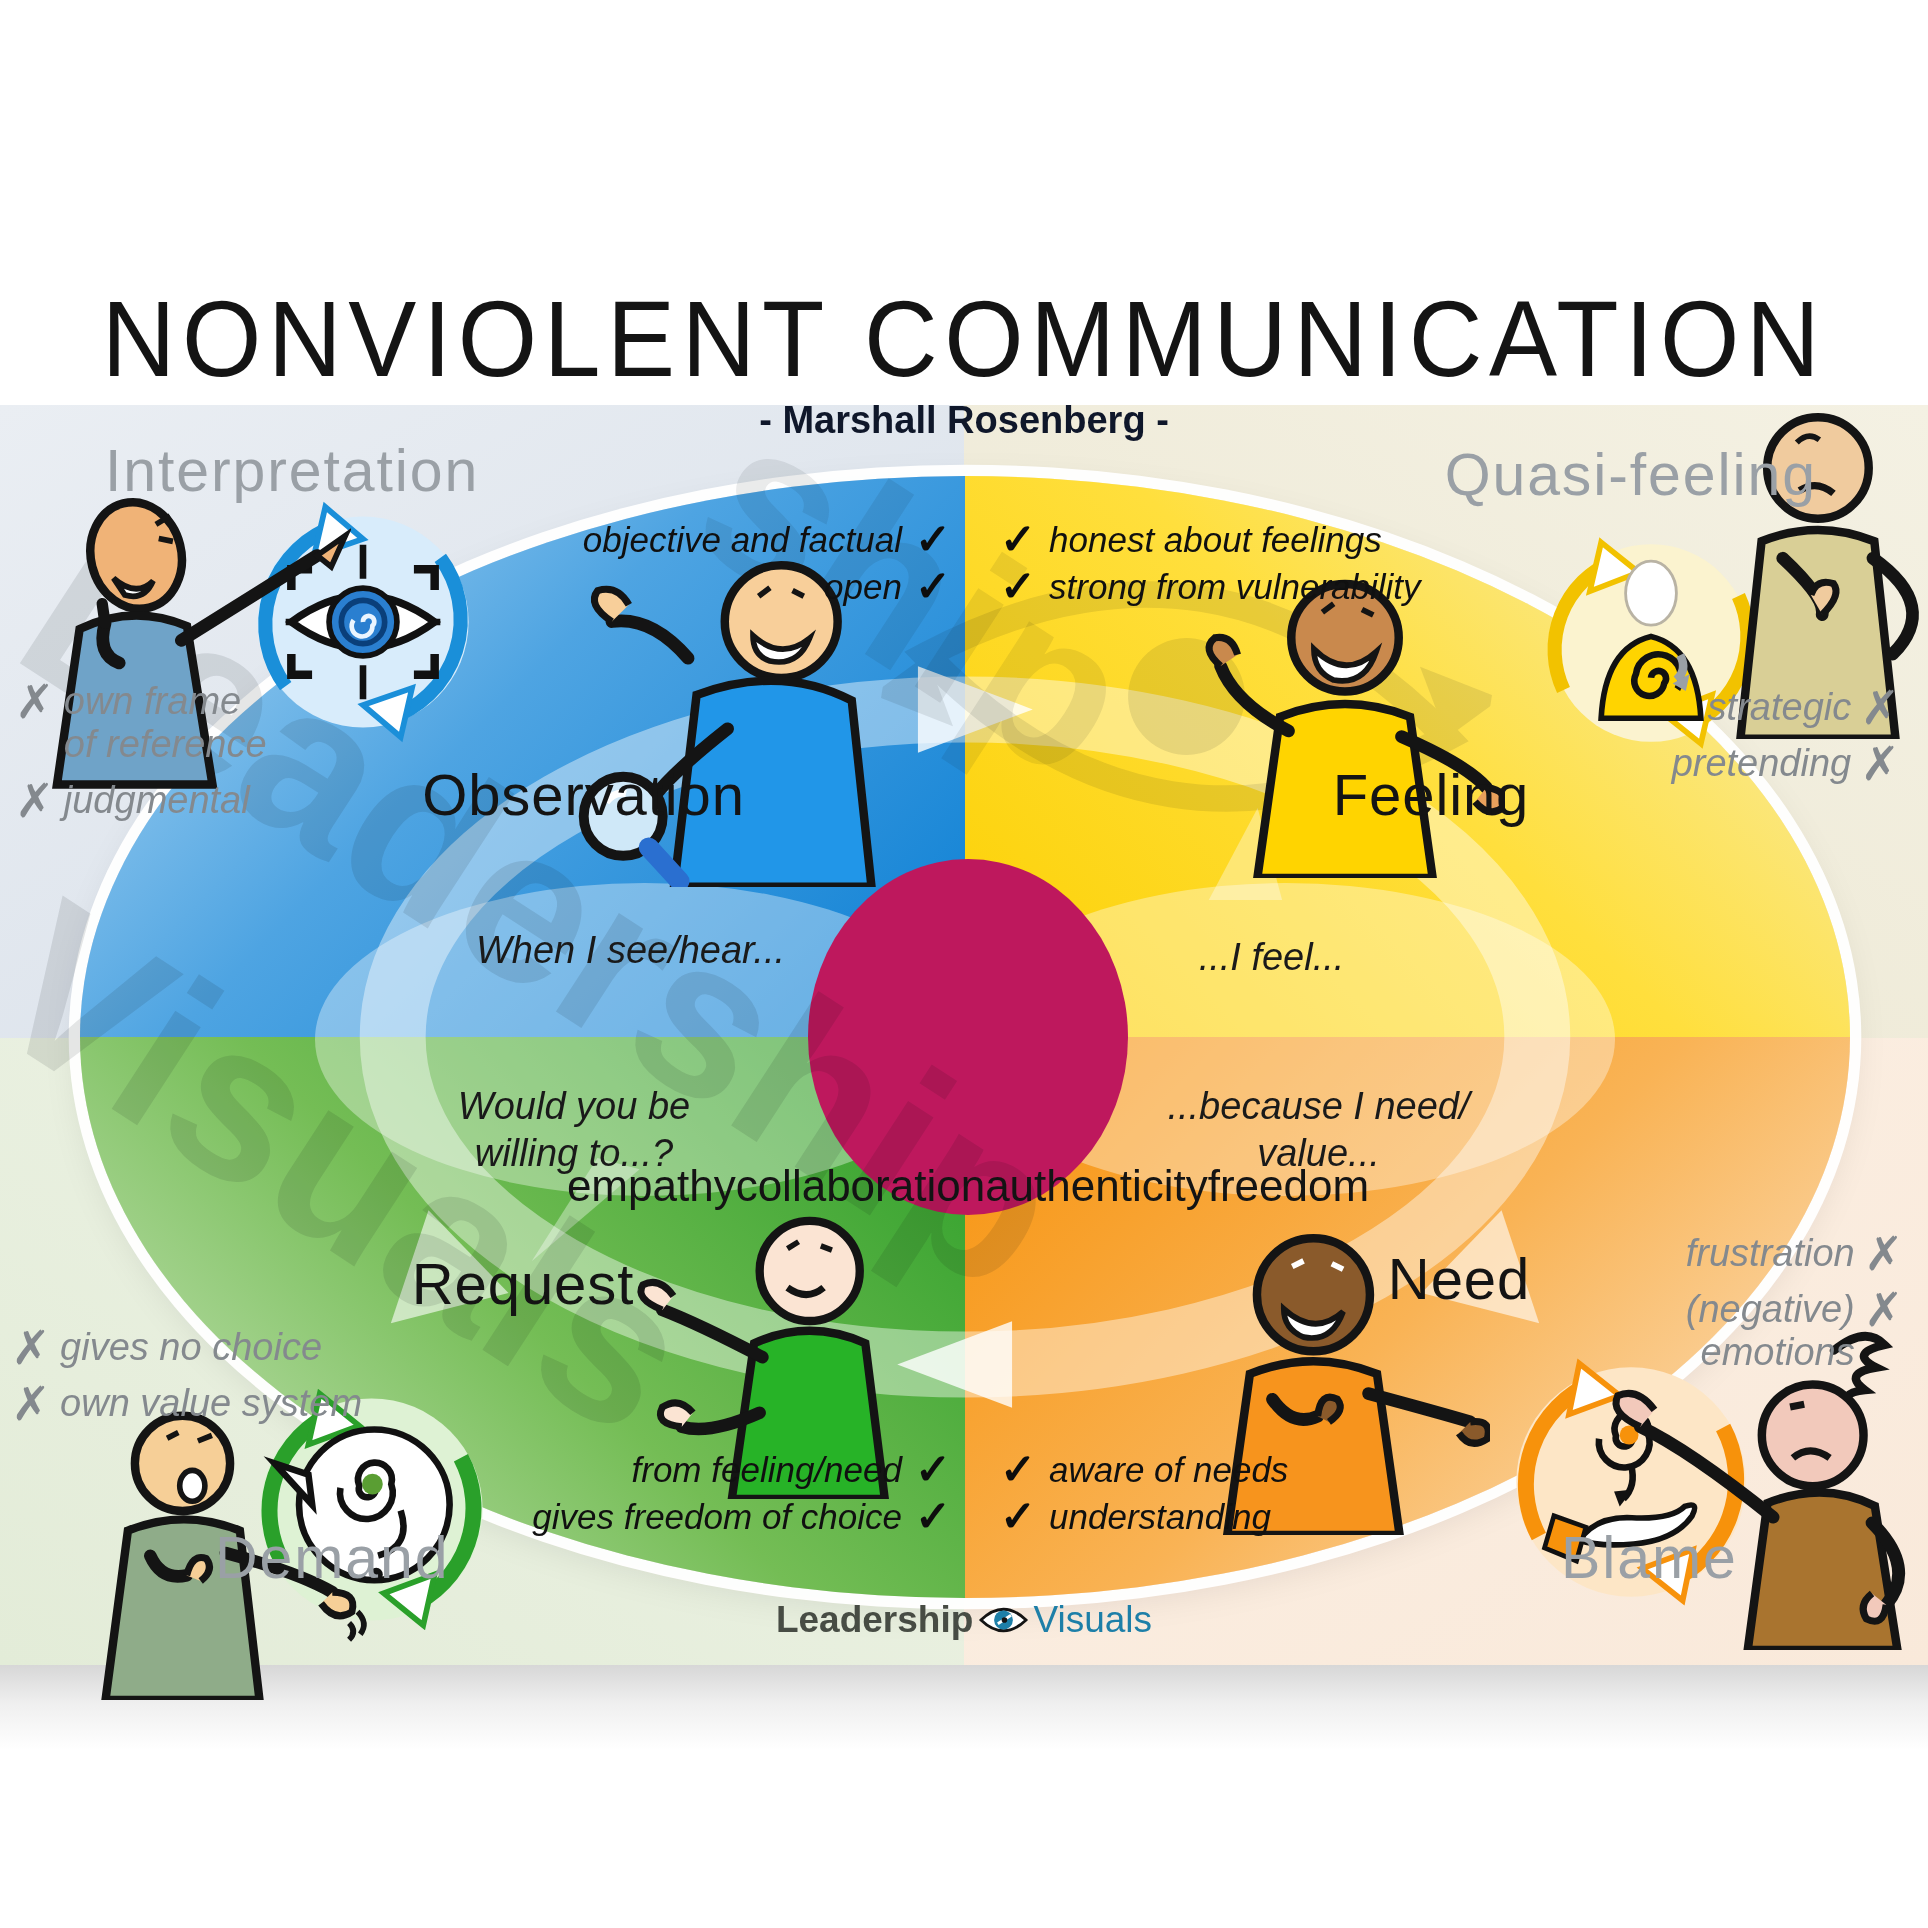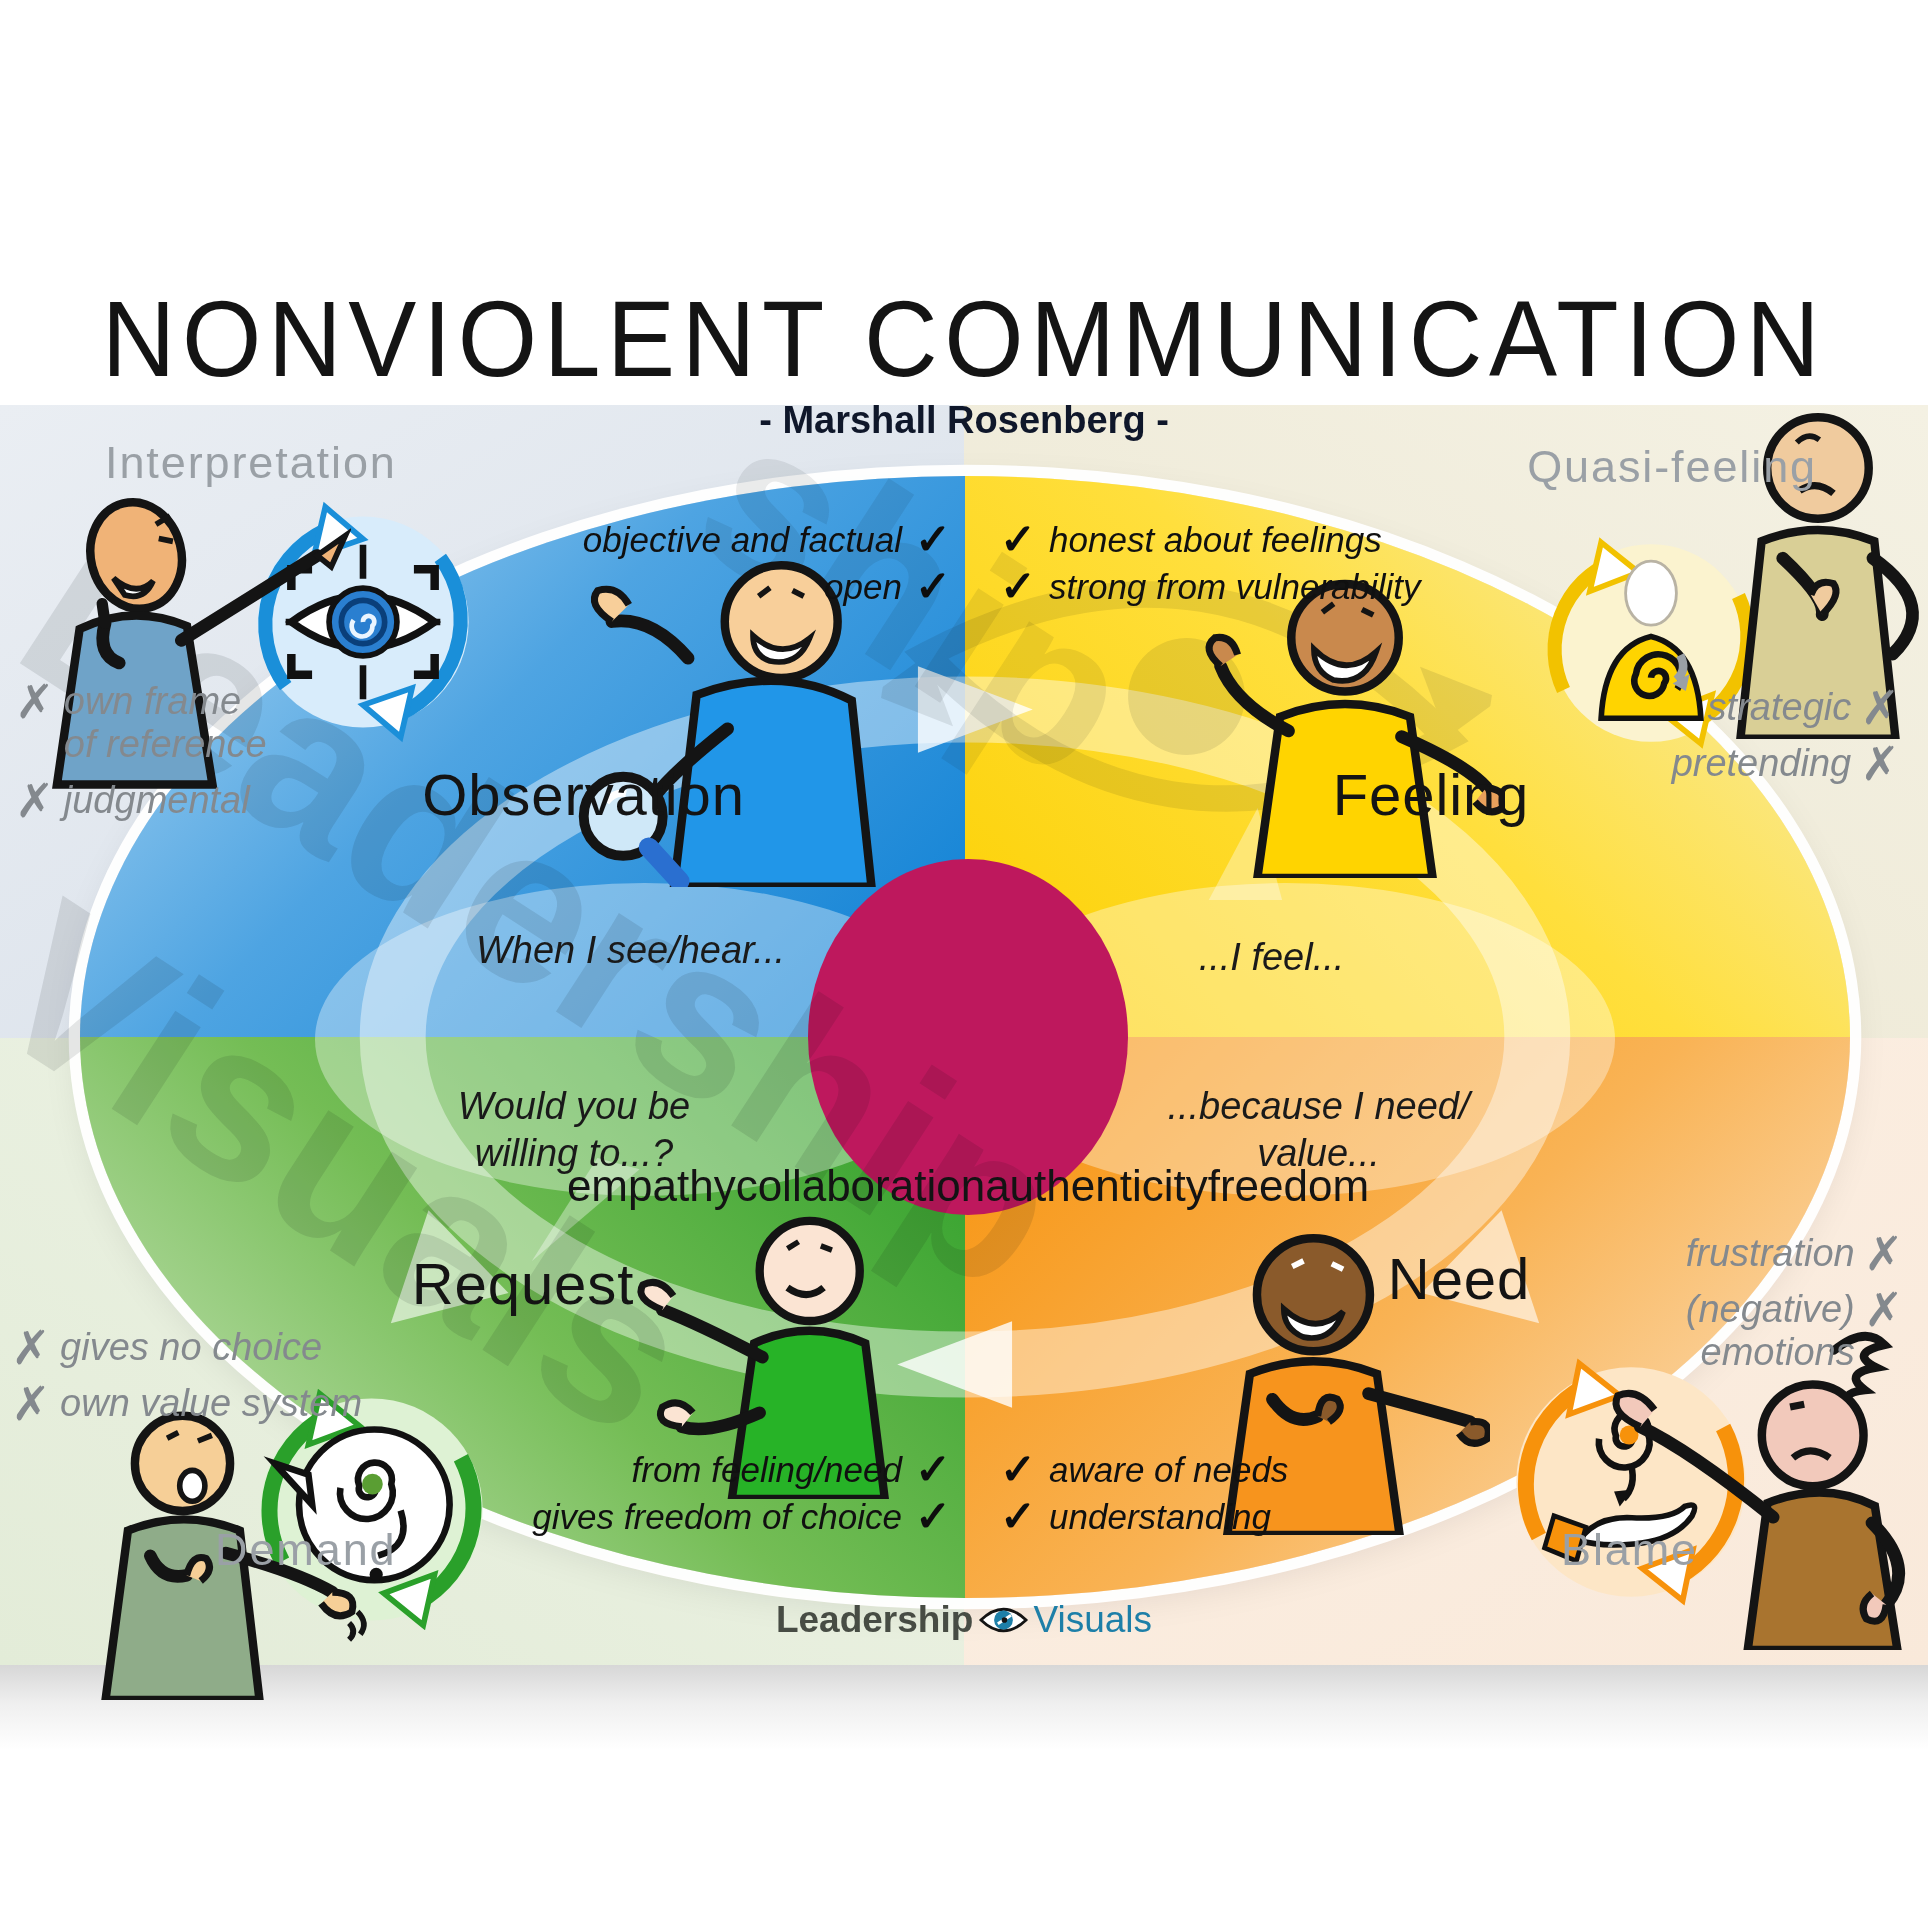--- a/index.html
+++ b/index.html
@@ -49,21 +49,21 @@
   .wm3{left:796px;top:367px;opacity:.13;}
   .wm-eye{left:885px;top:414px;opacity:.13;transform:rotate(9deg);}
 
   
   .qlabel{font-size:58px;font-weight:400;color:#141414;text-align:center;z-index:7;letter-spacing:0.9px;}
   .lbl-obs{left:386px;top:761px;width:395px;}
   .lbl-feel{left:1252px;top:761px;width:358px;}
   .lbl-req{left:377px;top:1250px;width:292px;}
   .lbl-need{left:1332px;top:1245px;width:254px;}
 
-  .corner{font-size:45px;color:#9aa0a6;z-index:7;letter-spacing:1.9px;}
+  .corner{font-size:59px;color:#9aa0a6;z-index:7;letter-spacing:1.9px;}
   .corner-tl{left:105px;top:437px;}
   .corner-tr{right:111px;top:441px;text-align:center;}
   .corner-bl{left:215px;top:1524px;}
   .corner-br{left:1561px;top:1524px;}
 
   
   .ann{z-index:7;font-style:italic;font-size:35px;color:#101010;line-height:47px;}
   .ann .row{display:flex;align-items:center;gap:13px;}
   .ann.right .row{justify-content:flex-end;}
   .mark-check{font-style:normal;font-size:43px;font-weight:bold;color:#0d0d0d;line-height:41px;}

